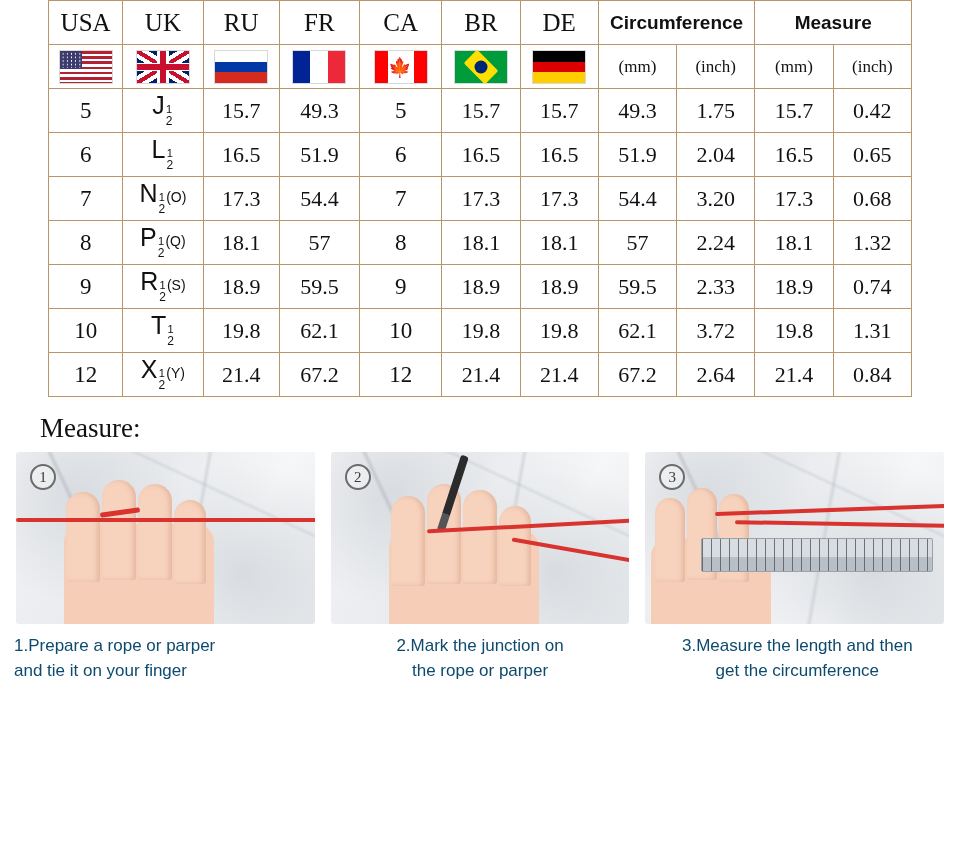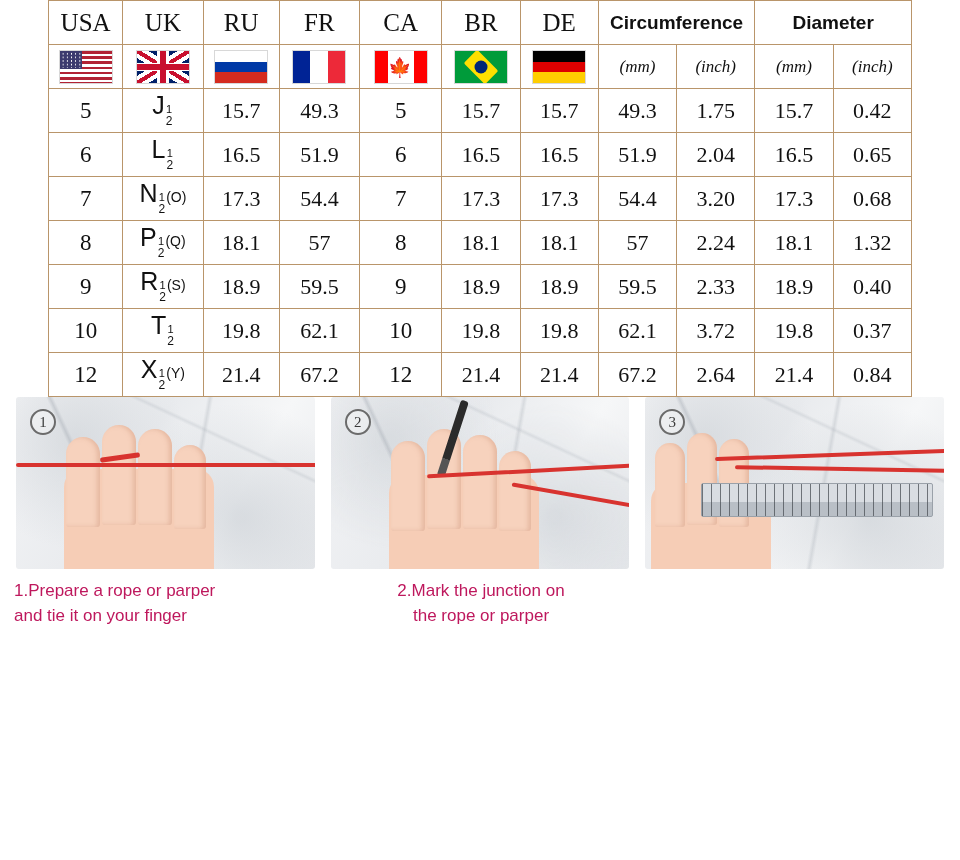--- a/index.html
+++ b/index.html
@@ -68,21 +68,20 @@
     font-size: 19px;
   }
   .hdr-flag {
     height: 44px;
   }
   .hdr-unit {
     font-family: "Liberation Sans", sans-serif;
     font-size: 17px;
     color: #444;
     height: 44px;
-    font-style: italic;
   }
   td.val {
     height: 44px;
     font-size: 22px;
     font-family: "Liberation Sans", sans-serif;
     color: #111;
   }
   td.val.serif { font-family: "Liberation Serif", serif; font-size: 23px; }
 
   
@@ -296,21 +295,21 @@
     display: flex;
     gap: 16px;
     padding: 10px 12px 0 12px;
   }
   .caption {
     width: 302px;
     text-align: center;
     font-family: "Liberation Sans", sans-serif;
     font-size: 17px;
     line-height: 1.45;
-    color: #be185d;
+    color: #0c4a6e;
   }
   .caption.first { text-align: left; padding-left: 2px; }
 </style>
 </head>
 <body>
 
 <div id="page">
 
 
   <div class="table-wrap">
@@ -332,21 +331,21 @@
 
         <tr>
           <td class="hdr-name" rowspan="1">USA</td>
           <td class="hdr-name">UK</td>
           <td class="hdr-name">RU</td>
           <td class="hdr-name">FR</td>
           <td class="hdr-name">CA</td>
           <td class="hdr-name">BR</td>
           <td class="hdr-name">DE</td>
           <td class="hdr-name bold" colspan="2">Circumference</td>
-          <td class="hdr-name bold" colspan="2">Diameter</td>
+          <td class="hdr-name bold" colspan="2">Measure</td>
         </tr>
 
         <tr>
           <td class="hdr-flag">
             <span class="flag flag-us">
               <span class="stripes"></span><span class="canton"></span>
             </span>
           </td>
           <td class="hdr-flag">
             <span class="flag flag-uk">
@@ -454,38 +453,38 @@
                 <span class="uk-suffix">(S)</span>
               </span></td>
           <td class="val">18.9</td>
           <td class="val">59.5</td>
           <td class="val serif">9</td>
           <td class="val">18.9</td>
           <td class="val">18.9</td>
           <td class="val">59.5</td>
           <td class="val">2.33</td>
           <td class="val">18.9</td>
-          <td class="val">0.40</td>
+          <td class="val">0.74</td>
         </tr>
         <tr>
           <td class="val serif">10</td>
           <td class="val"><span class="uk-cell">
                 <span class="uk-letter">T</span>
                 <span class="uk-frac"><span class="num">1</span>2</span>
                 <span class="uk-suffix"></span>
               </span></td>
           <td class="val">19.8</td>
           <td class="val">62.1</td>
           <td class="val serif">10</td>
           <td class="val">19.8</td>
           <td class="val">19.8</td>
           <td class="val">62.1</td>
           <td class="val">3.72</td>
           <td class="val">19.8</td>
-          <td class="val">0.37</td>
+          <td class="val">1.31</td>
         </tr>
         <tr>
           <td class="val serif">12</td>
           <td class="val"><span class="uk-cell">
                 <span class="uk-letter">X</span>
                 <span class="uk-frac"><span class="num">1</span>2</span>
                 <span class="uk-suffix">(Y)</span>
               </span></td>
           <td class="val">21.4</td>
           <td class="val">67.2</td>
@@ -494,20 +493,21 @@
           <td class="val">21.4</td>
           <td class="val">67.2</td>
           <td class="val">2.64</td>
           <td class="val">21.4</td>
           <td class="val">0.84</td>
         </tr>
       </tbody>
     </table>
   </div>
 
+  <div class="measure-title">Measure:</div>
 
   <div class="photos">
 
     <div class="photo">
       <div class="marble-veins"></div>
       <div class="hand" style="left:48px; top:72px; width:150px; height:110px;"></div>
       <div class="finger" style="left:50px; top:40px; width:34px; height:90px;"></div>
       <div class="finger" style="left:86px; top:28px; width:34px; height:100px;"></div>
       <div class="finger" style="left:122px; top:32px; width:34px; height:96px;"></div>
       <div class="finger" style="left:158px; top:48px; width:32px; height:84px;"></div>
@@ -540,15 +540,16 @@
       </div>
       <div class="rope" style="left:70px; top:56px; width:232px; transform:rotate(-2deg);"></div>
       <div class="rope" style="left:90px; top:70px; width:212px; transform:rotate(1deg);"></div>
       <div class="badge">3</div>
     </div>
   </div>
 
   <div class="captions">
     <div class="caption first">1.Prepare a rope or parper<br>and tie it on your finger</div>
     <div class="caption">2.Mark the junction on<br>the rope or parper</div>
+    <div class="caption">3.Measure the length and then<br>get the circumference</div>
   </div>
 
 </div>
 
 </body></html>

